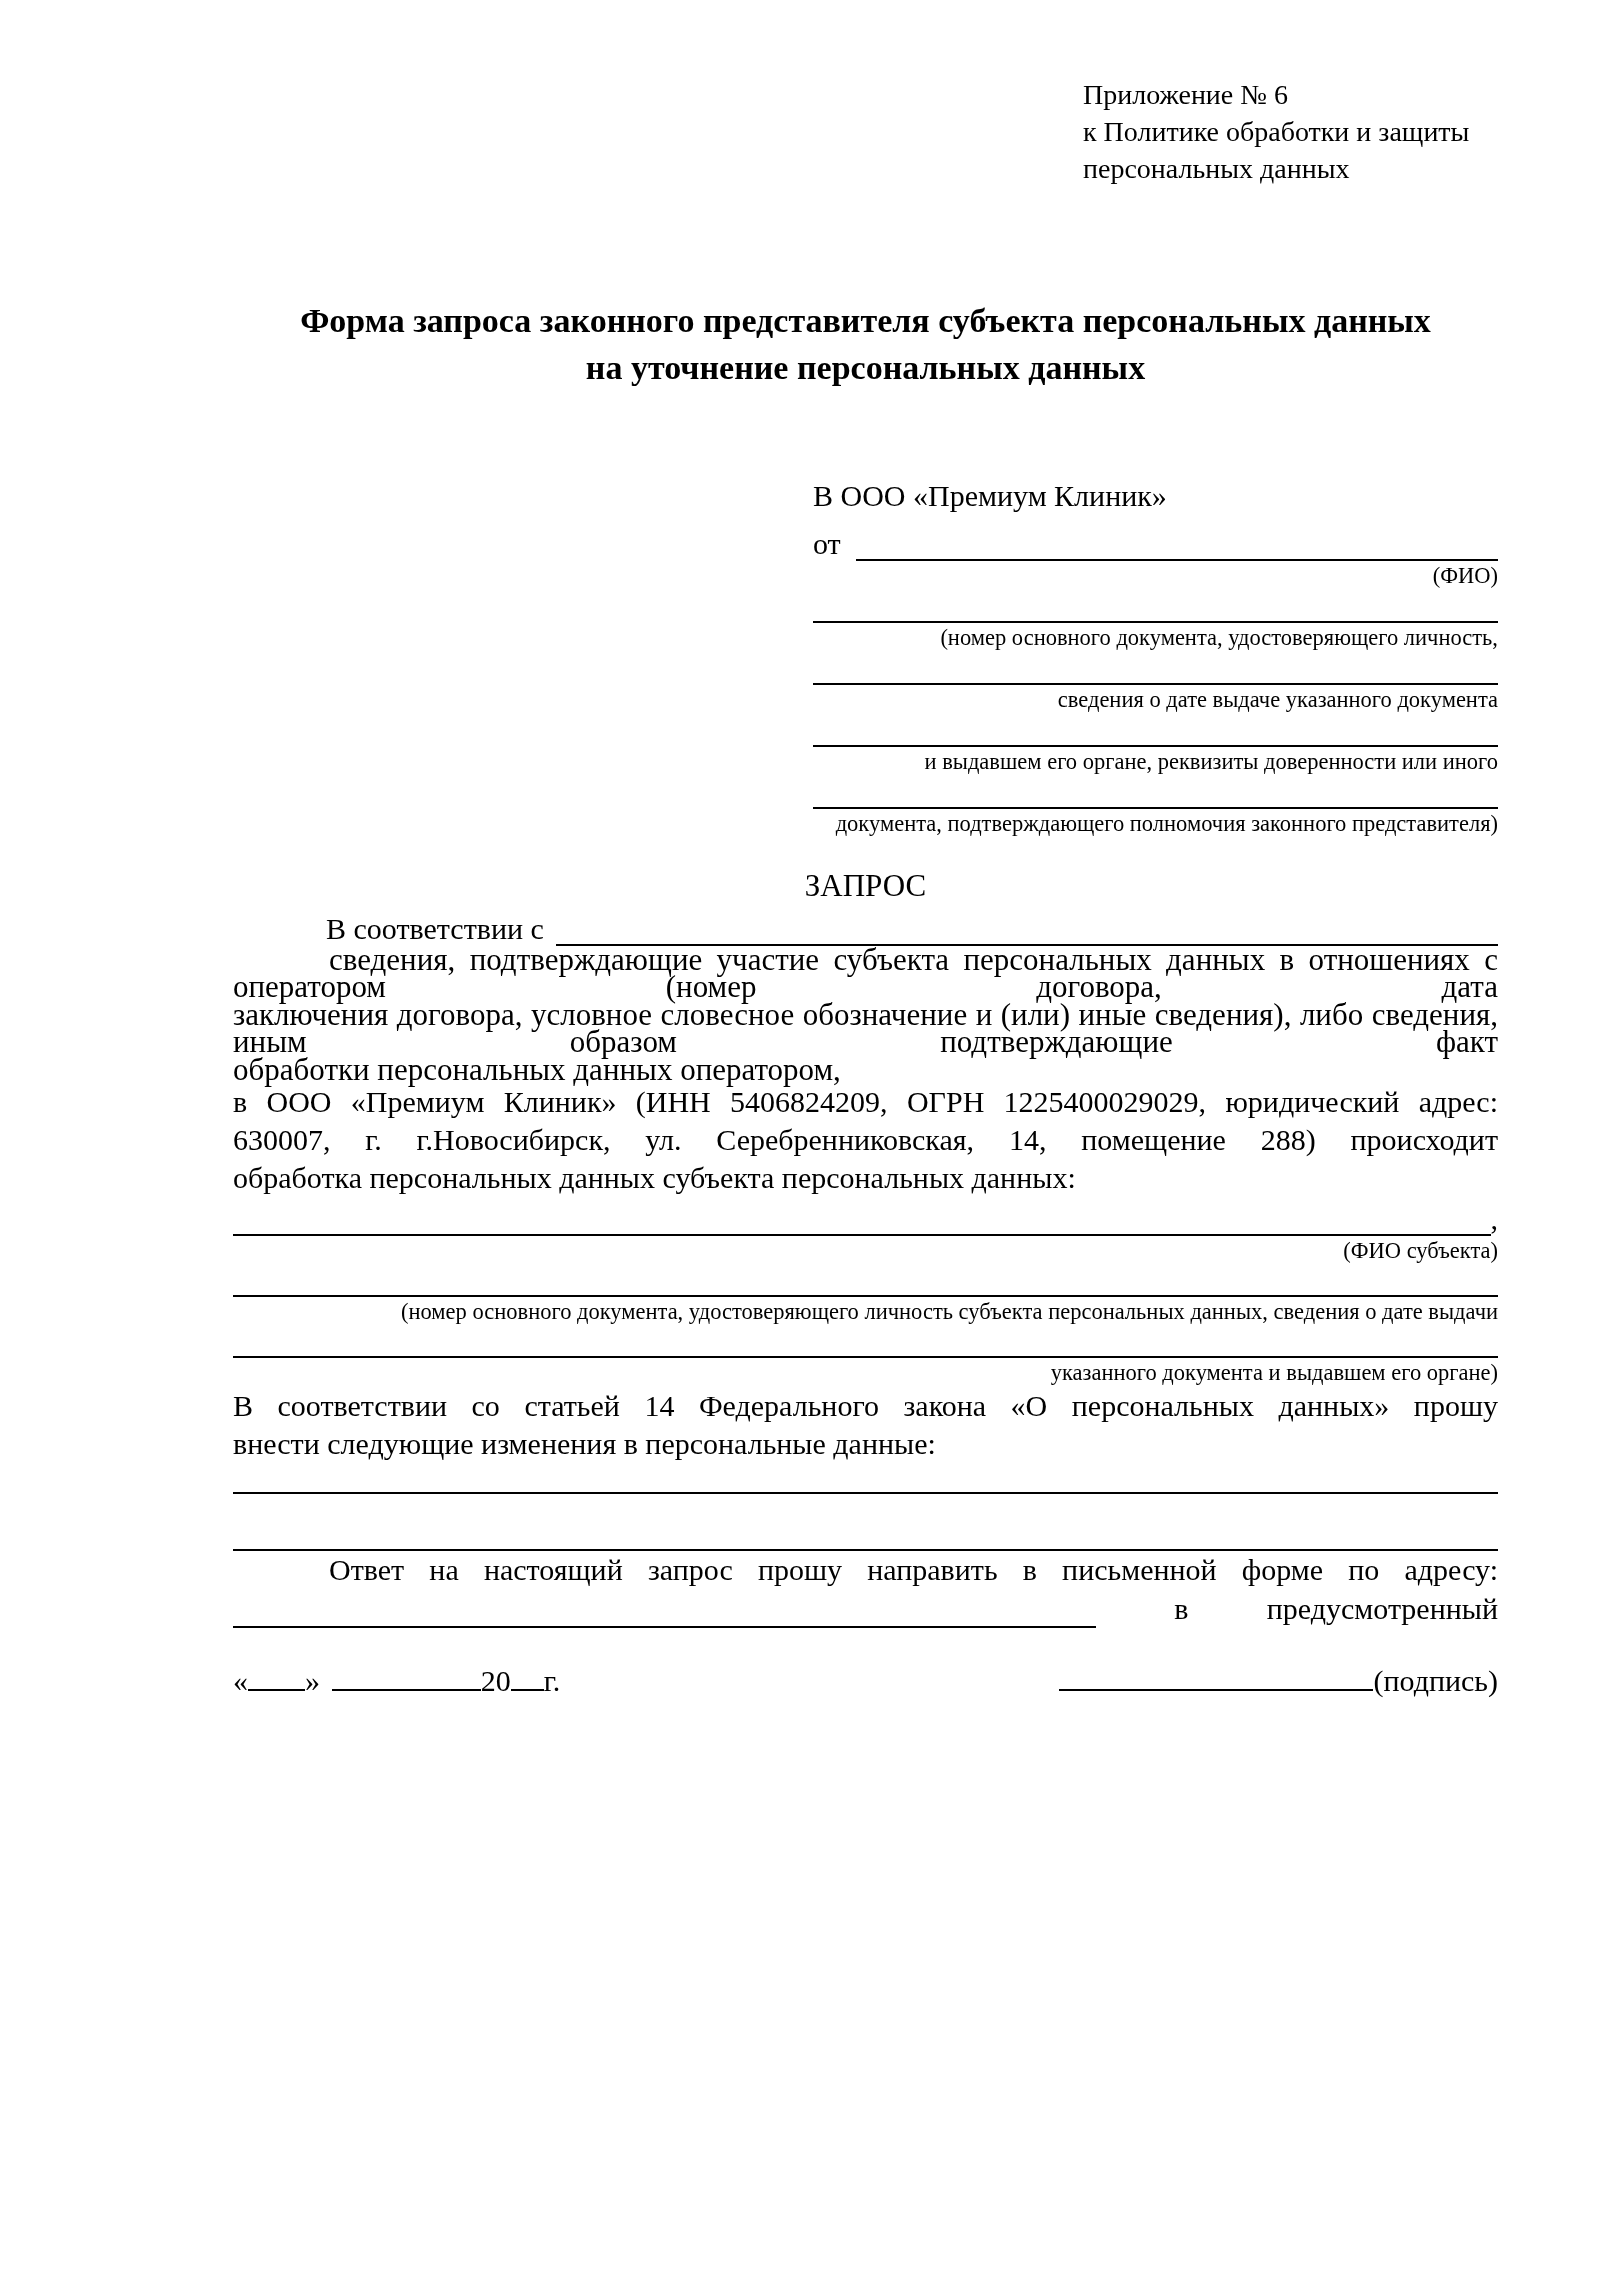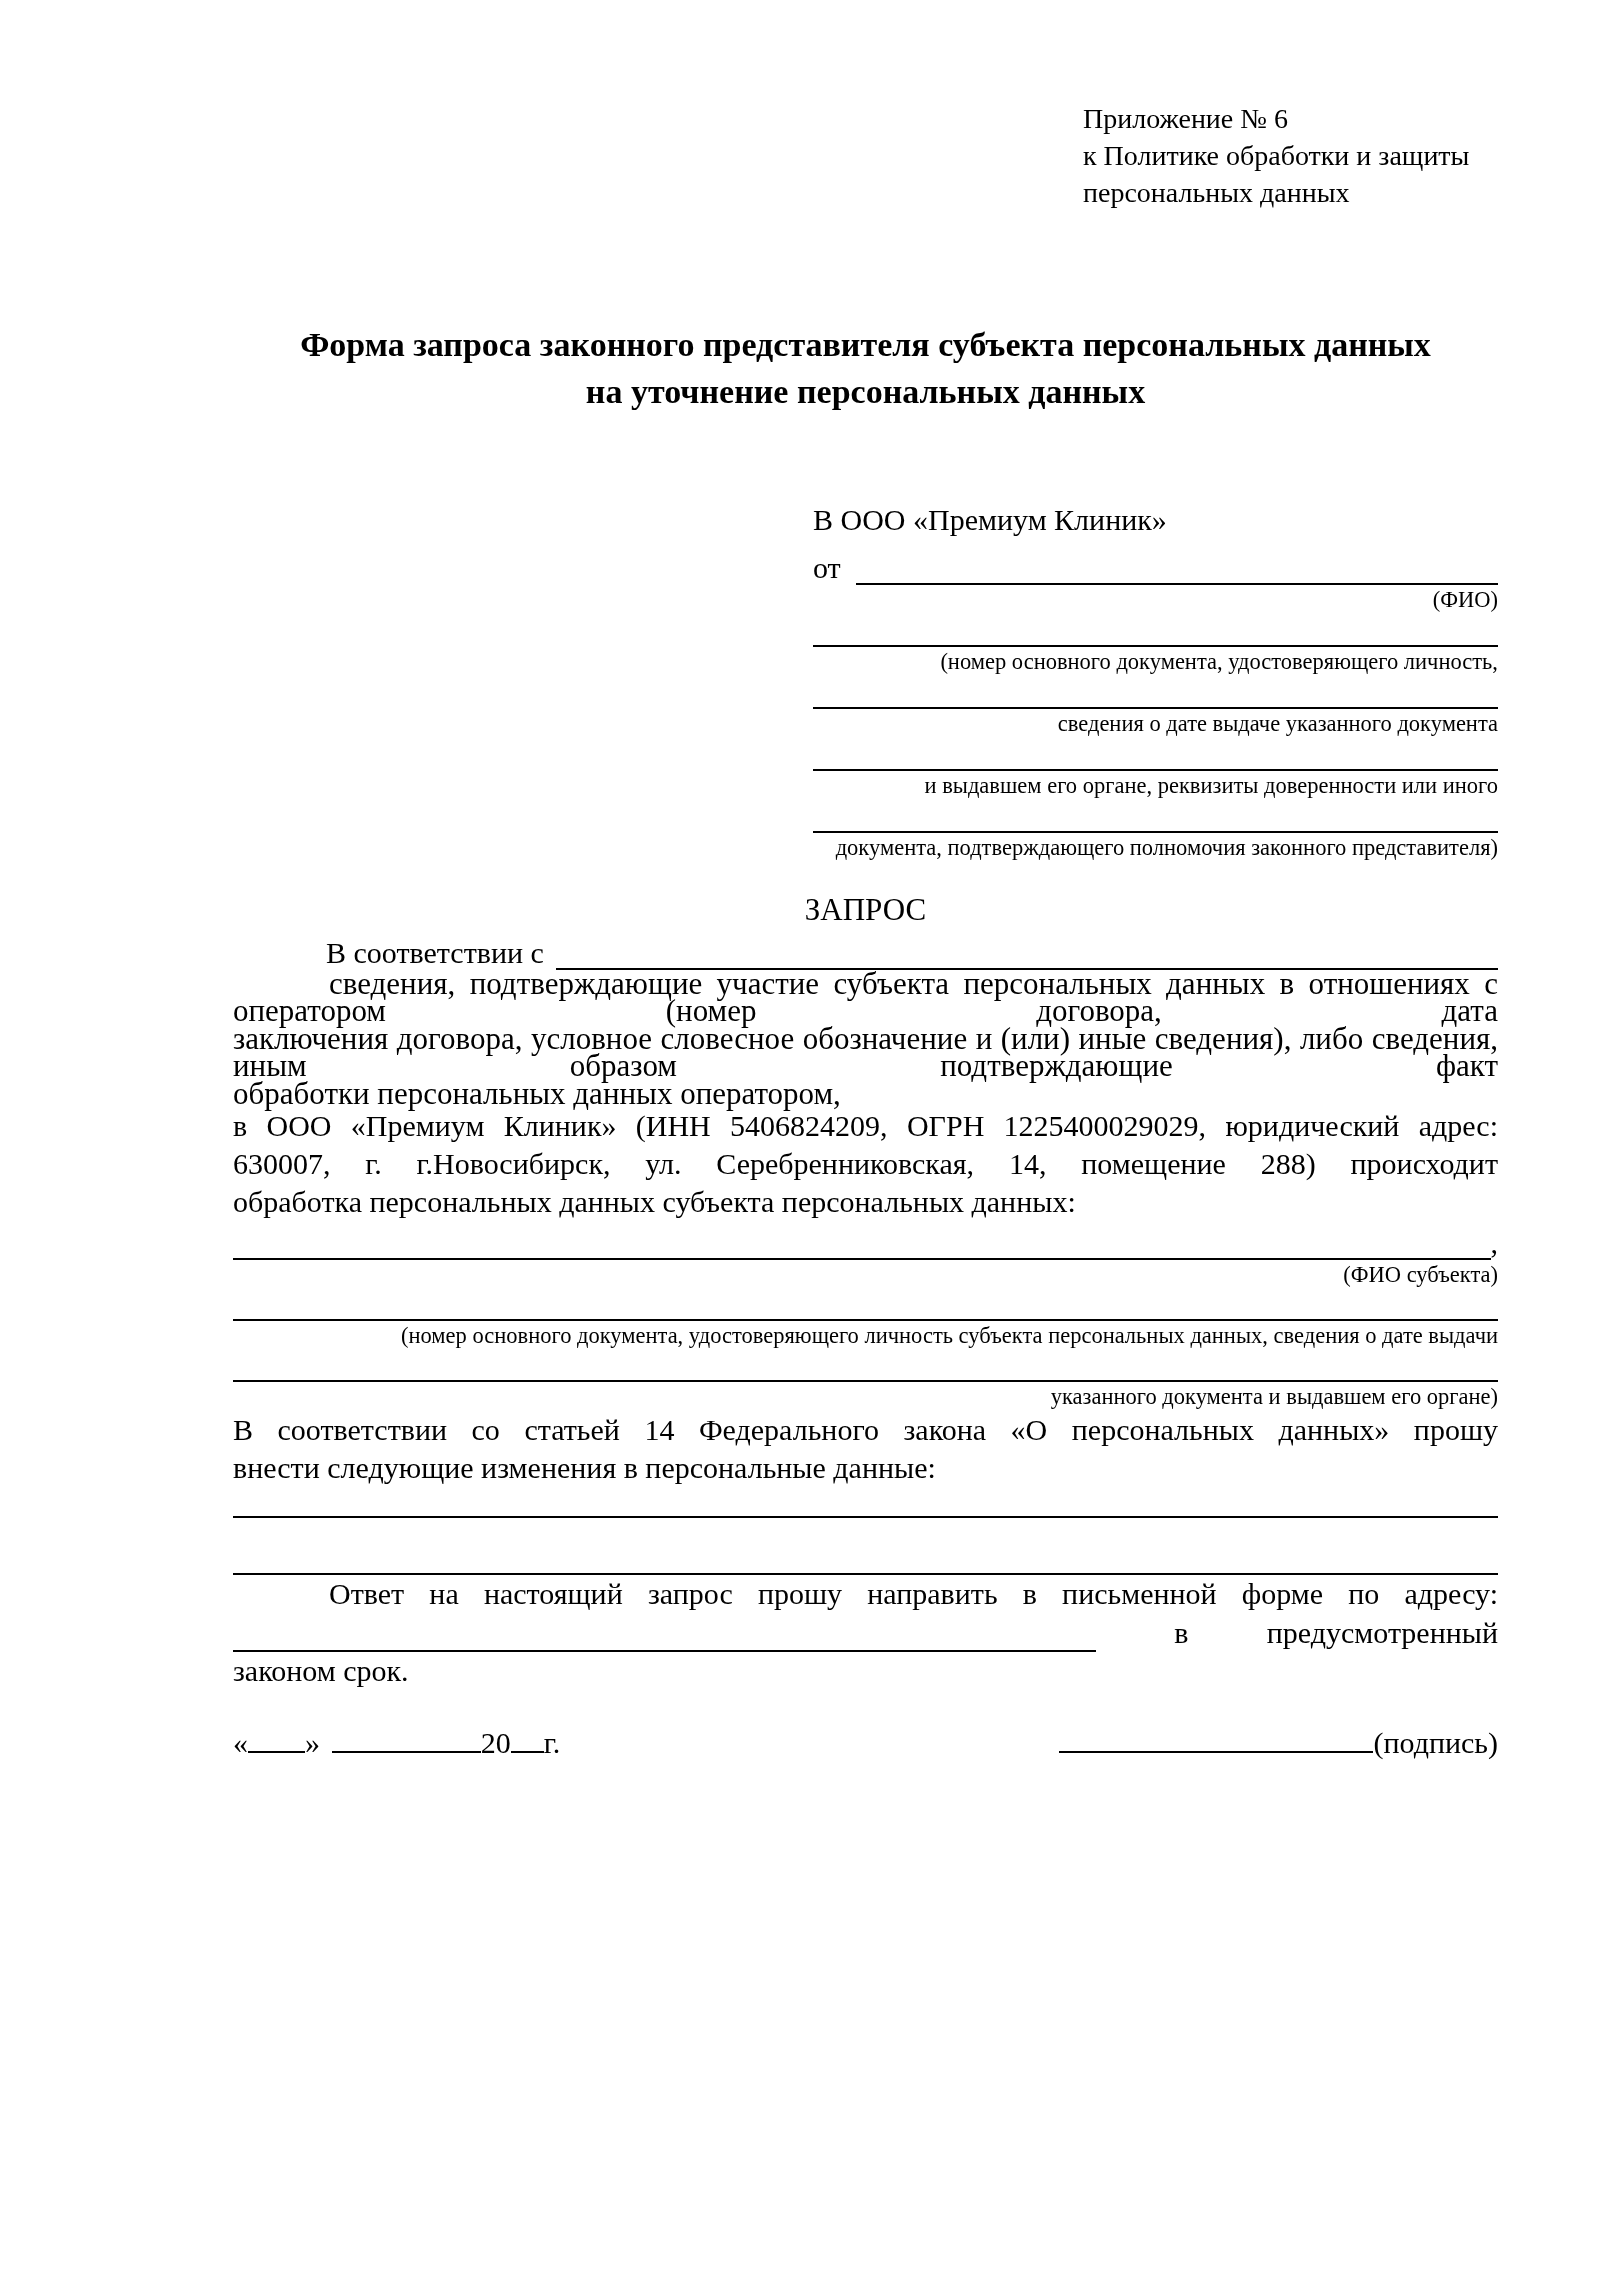--- a/index.html
+++ b/index.html
@@ -4,21 +4,21 @@
 <style>
   * { box-sizing: border-box; margin: 0; padding: 0; }
   html, body { background: #ffffff; }
   .page {
     width: 1621px;
     height: 1771px;
     background: #ffffff;
     color: #000000;
     font-family: "Liberation Serif", "DejaVu Serif", serif;
     font-size: 30px;
-    padding: 100px 123px 0 233px;
+    padding: 76px 123px 0 233px;
     position: relative;
     overflow: hidden;
   }
 
   
   .appendix { margin-left: 850px; font-size: 28px; line-height: 37px; }
 
   
   .title { margin-top: 110px; text-align: center; font-weight: bold; font-size: 34px; line-height: 47px; }
 
@@ -137,21 +137,20 @@
   <div class="body-blank h32"></div>
   <div class="body-blank h58"></div>
 
   <div class="body-line">
     <div class="jl indent1">Ответ на настоящий запрос прошу направить в письменной форме по адресу:</div>
     <div class="reply-row">
       <span class="blank"></span>
       <span>в</span>
       <span>предусмотренный</span>
     </div>
-    <div>законом срок.</div>
   </div>
 
   <div class="footer-row">
     <div>
       <span>«</span><span class="fblank w58"></span><span>»</span><span class="fblank w152"></span><span>20</span><span class="fblank w34"></span><span>г.</span>
     </div>
     <div>
       <span class="fblank w320"></span><span>(подпись)</span>
     </div>
   </div>

